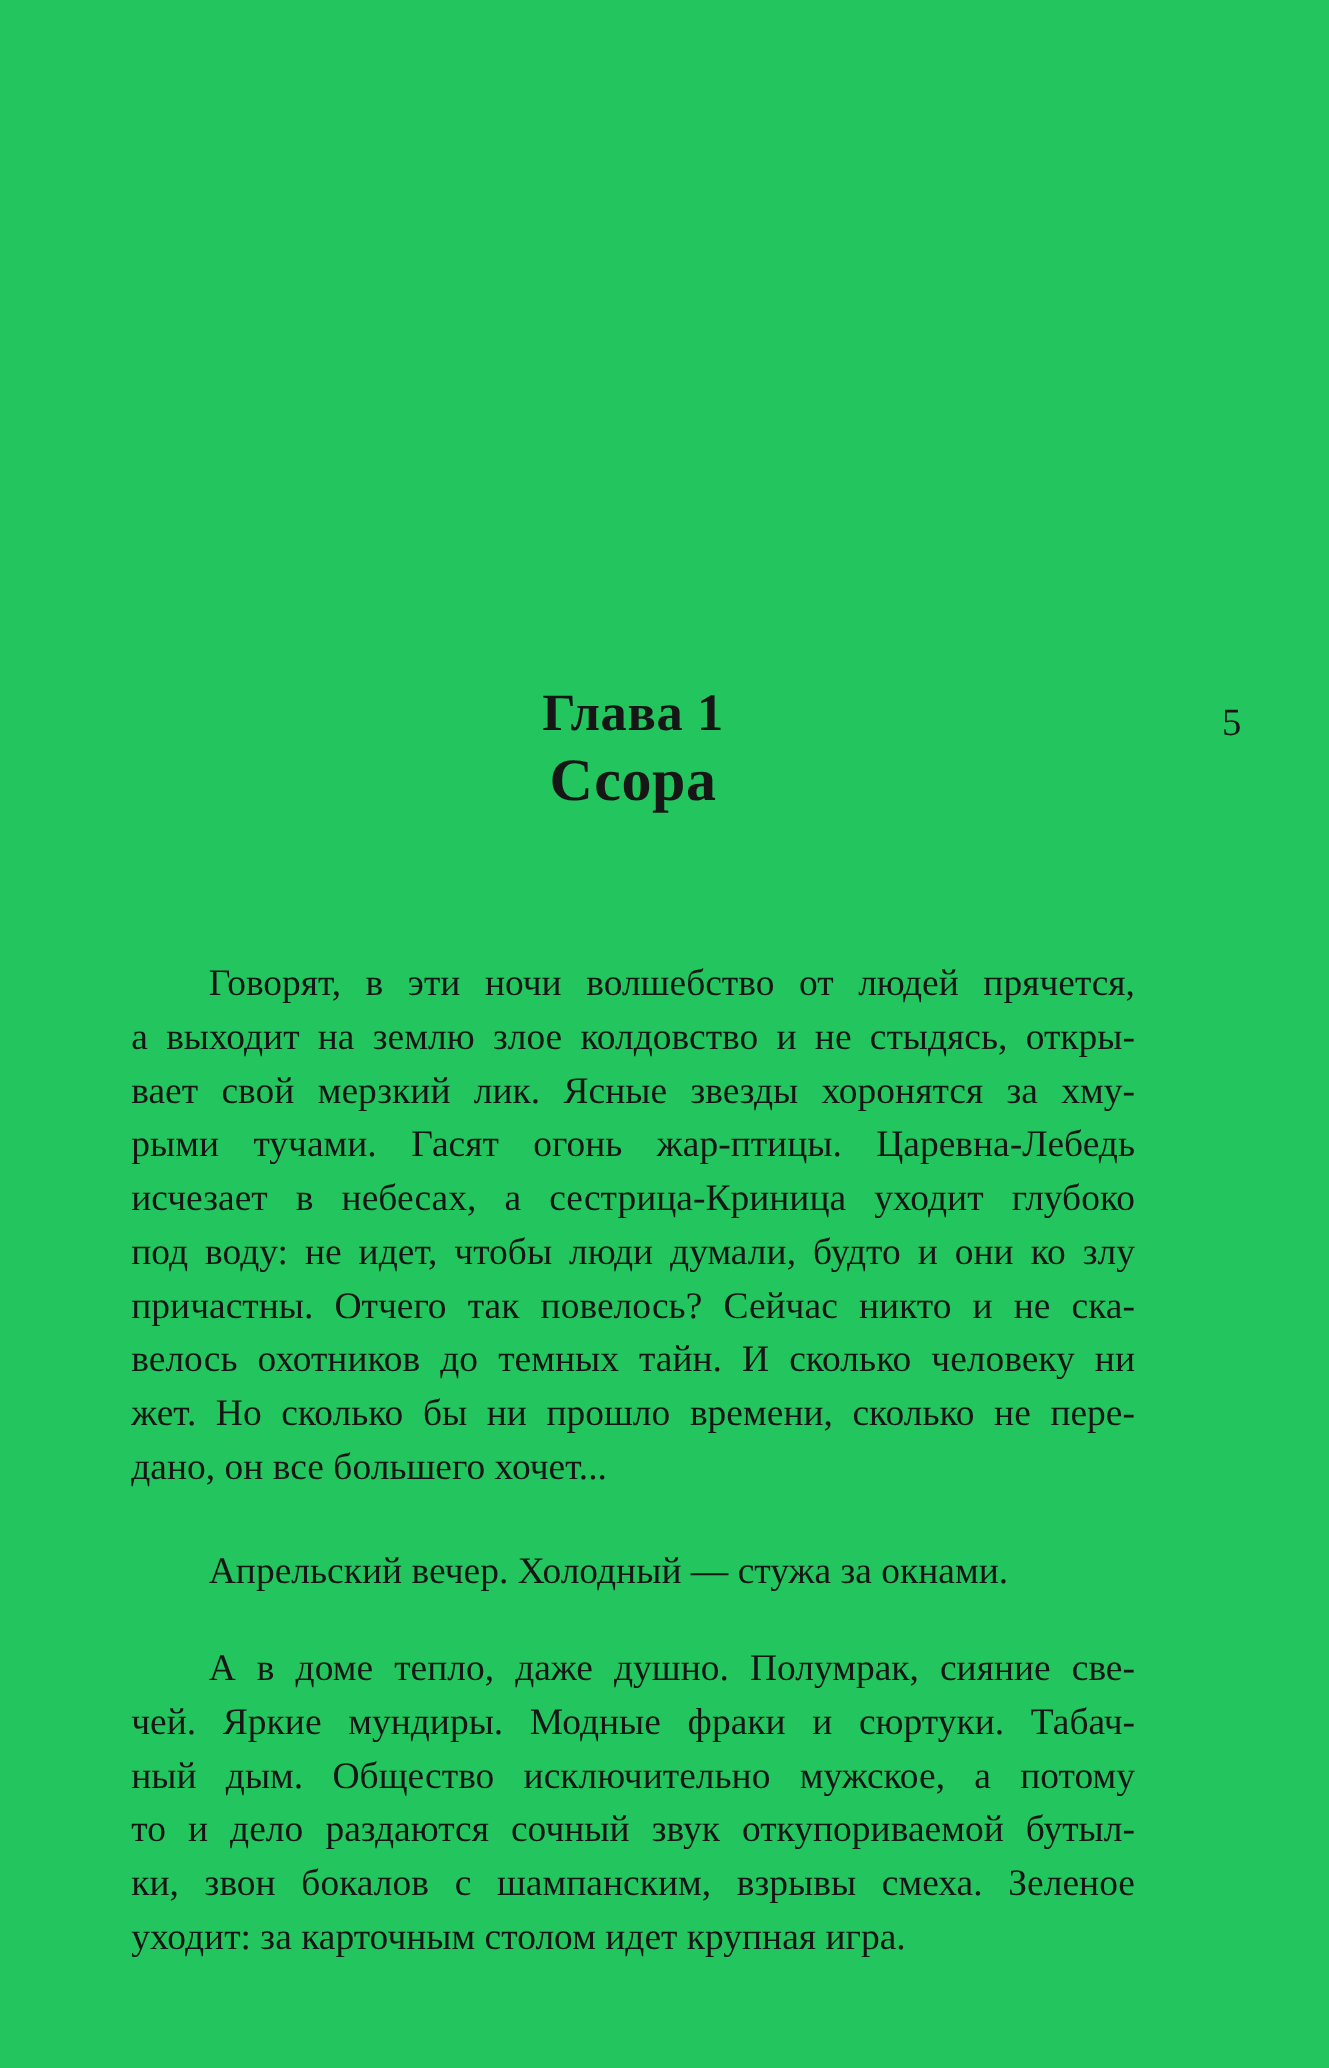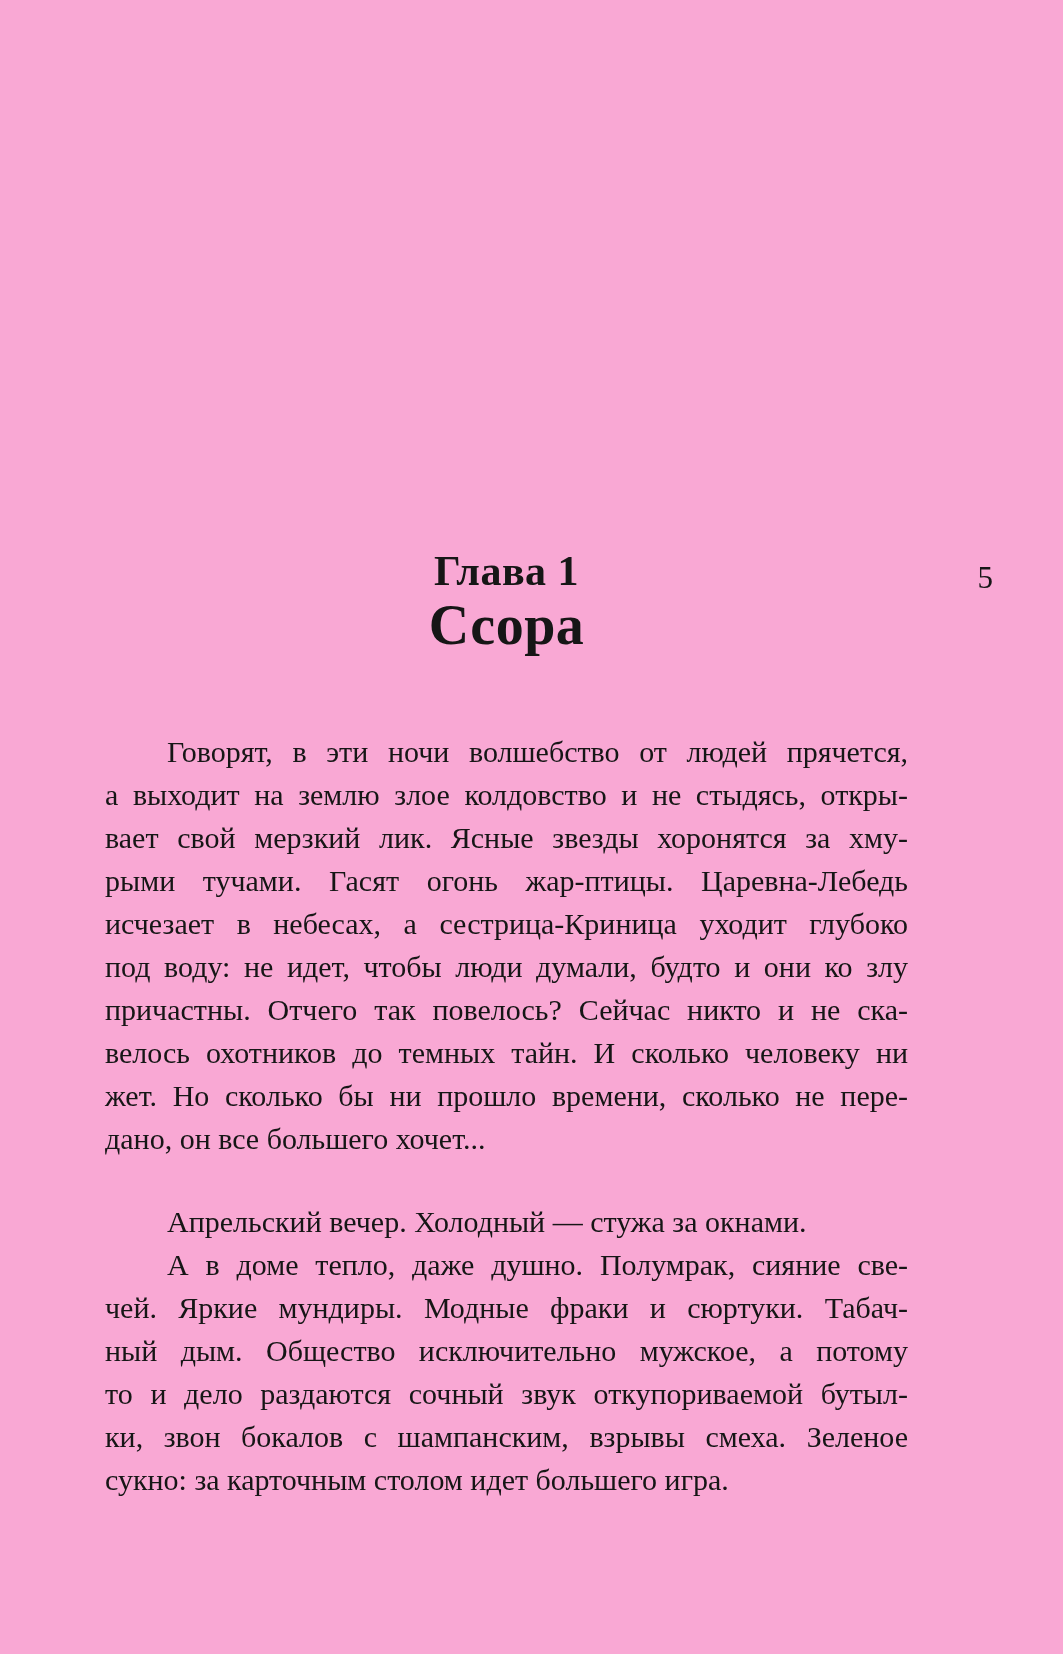--- a/index.html
+++ b/index.html
@@ -5,40 +5,40 @@
   html, body {
     margin: 0;
     padding: 0;
     background: #e8e8e8;
   }
   .book-page {
     position: relative;
     width: 1063px;
     height: 1654px;
     margin: 0 auto;
-    background: #f9a8d4;
+    background: #22c55e;
     color: #161616;
     font-family: "Liberation Serif", "DejaVu Serif", serif;
     overflow: hidden;
   }
   .chapter-head {
     position: absolute;
     left: 105px;
     top: 548px;
     width: 803px;
     text-align: center;
   }
   .chapter-label {
     font-size: 42px;
     line-height: 46px;
     font-weight: bold;
     letter-spacing: 0.5px;
   }
   .chapter-title {
-    font-size: 56px;
+    font-size: 48px;
     line-height: 62px;
     font-weight: bold;
     letter-spacing: 0.5px;
   }
   .page-number {
     position: absolute;
     top: 560px;
     right: 70px;
     font-size: 31px;
     line-height: 36px;
@@ -50,21 +50,21 @@
     width: 803px;
     font-size: 30px;
     line-height: 43px;
   }
   .para { margin: 0; }
   .para.gap { margin-top: 40px; }
   .line {
     text-align: justify;
     text-align-last: justify;
   }
-  .line.indent { text-indent: 62px; }
+  .line.indent { text-indent: 62px; margin-top: 35px; }
   .line.para-last {
     text-align-last: left;
   }
 </style>
 </head>
 <body>
 
 <div class="book-page">
 
   <div class="chapter-head">
@@ -89,17 +89,17 @@
       </div>
       <div class="para gap">
         <div class="line indent para-last">Апрельский вечер. Холодный — стужа за окнами.</div>
       </div>
       <div class="para">
         <div class="line indent">А в доме тепло, даже душно. Полумрак, сияние све-</div>
         <div class="line">чей. Яркие мундиры. Модные фраки и сюртуки. Табач-</div>
         <div class="line">ный дым. Общество исключительно мужское, а потому</div>
         <div class="line">то и дело раздаются сочный звук откупориваемой бутыл-</div>
         <div class="line">ки, звон бокалов с шампанским, взрывы смеха. Зеленое</div>
-        <div class="line para-last">сукно: за карточным столом идет большего игра.</div>
+        <div class="line para-last">уходит: за карточным столом идет крупная игра.</div>
       </div>
     </div>
 
 </div>
 
 </body></html>

